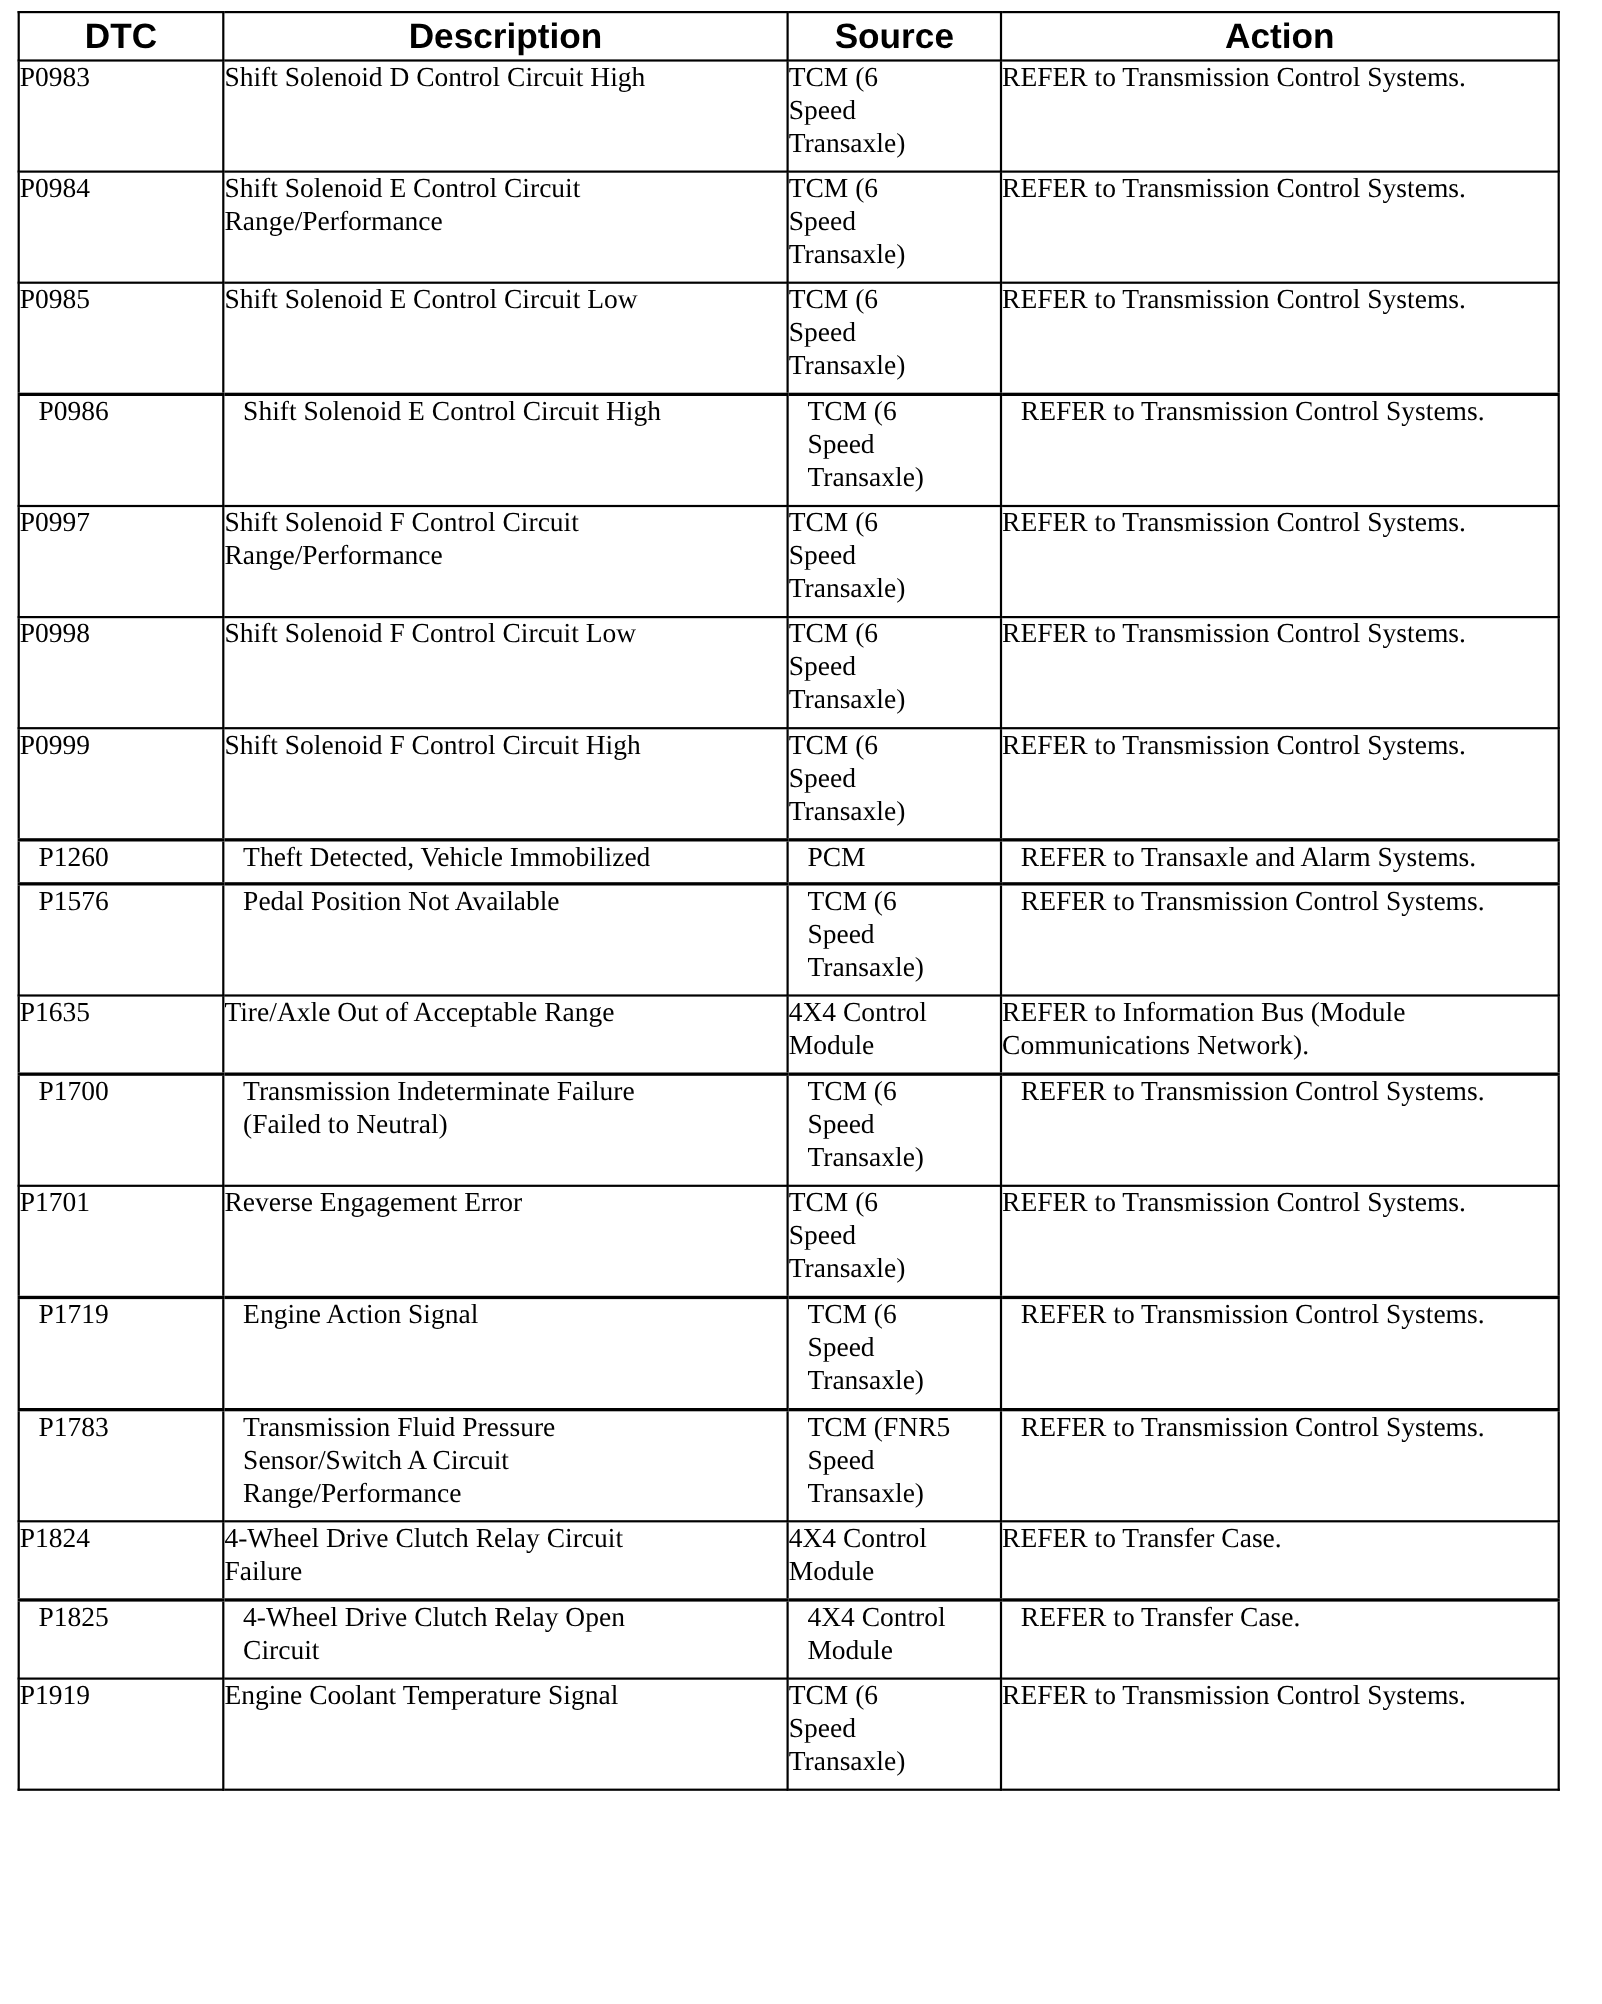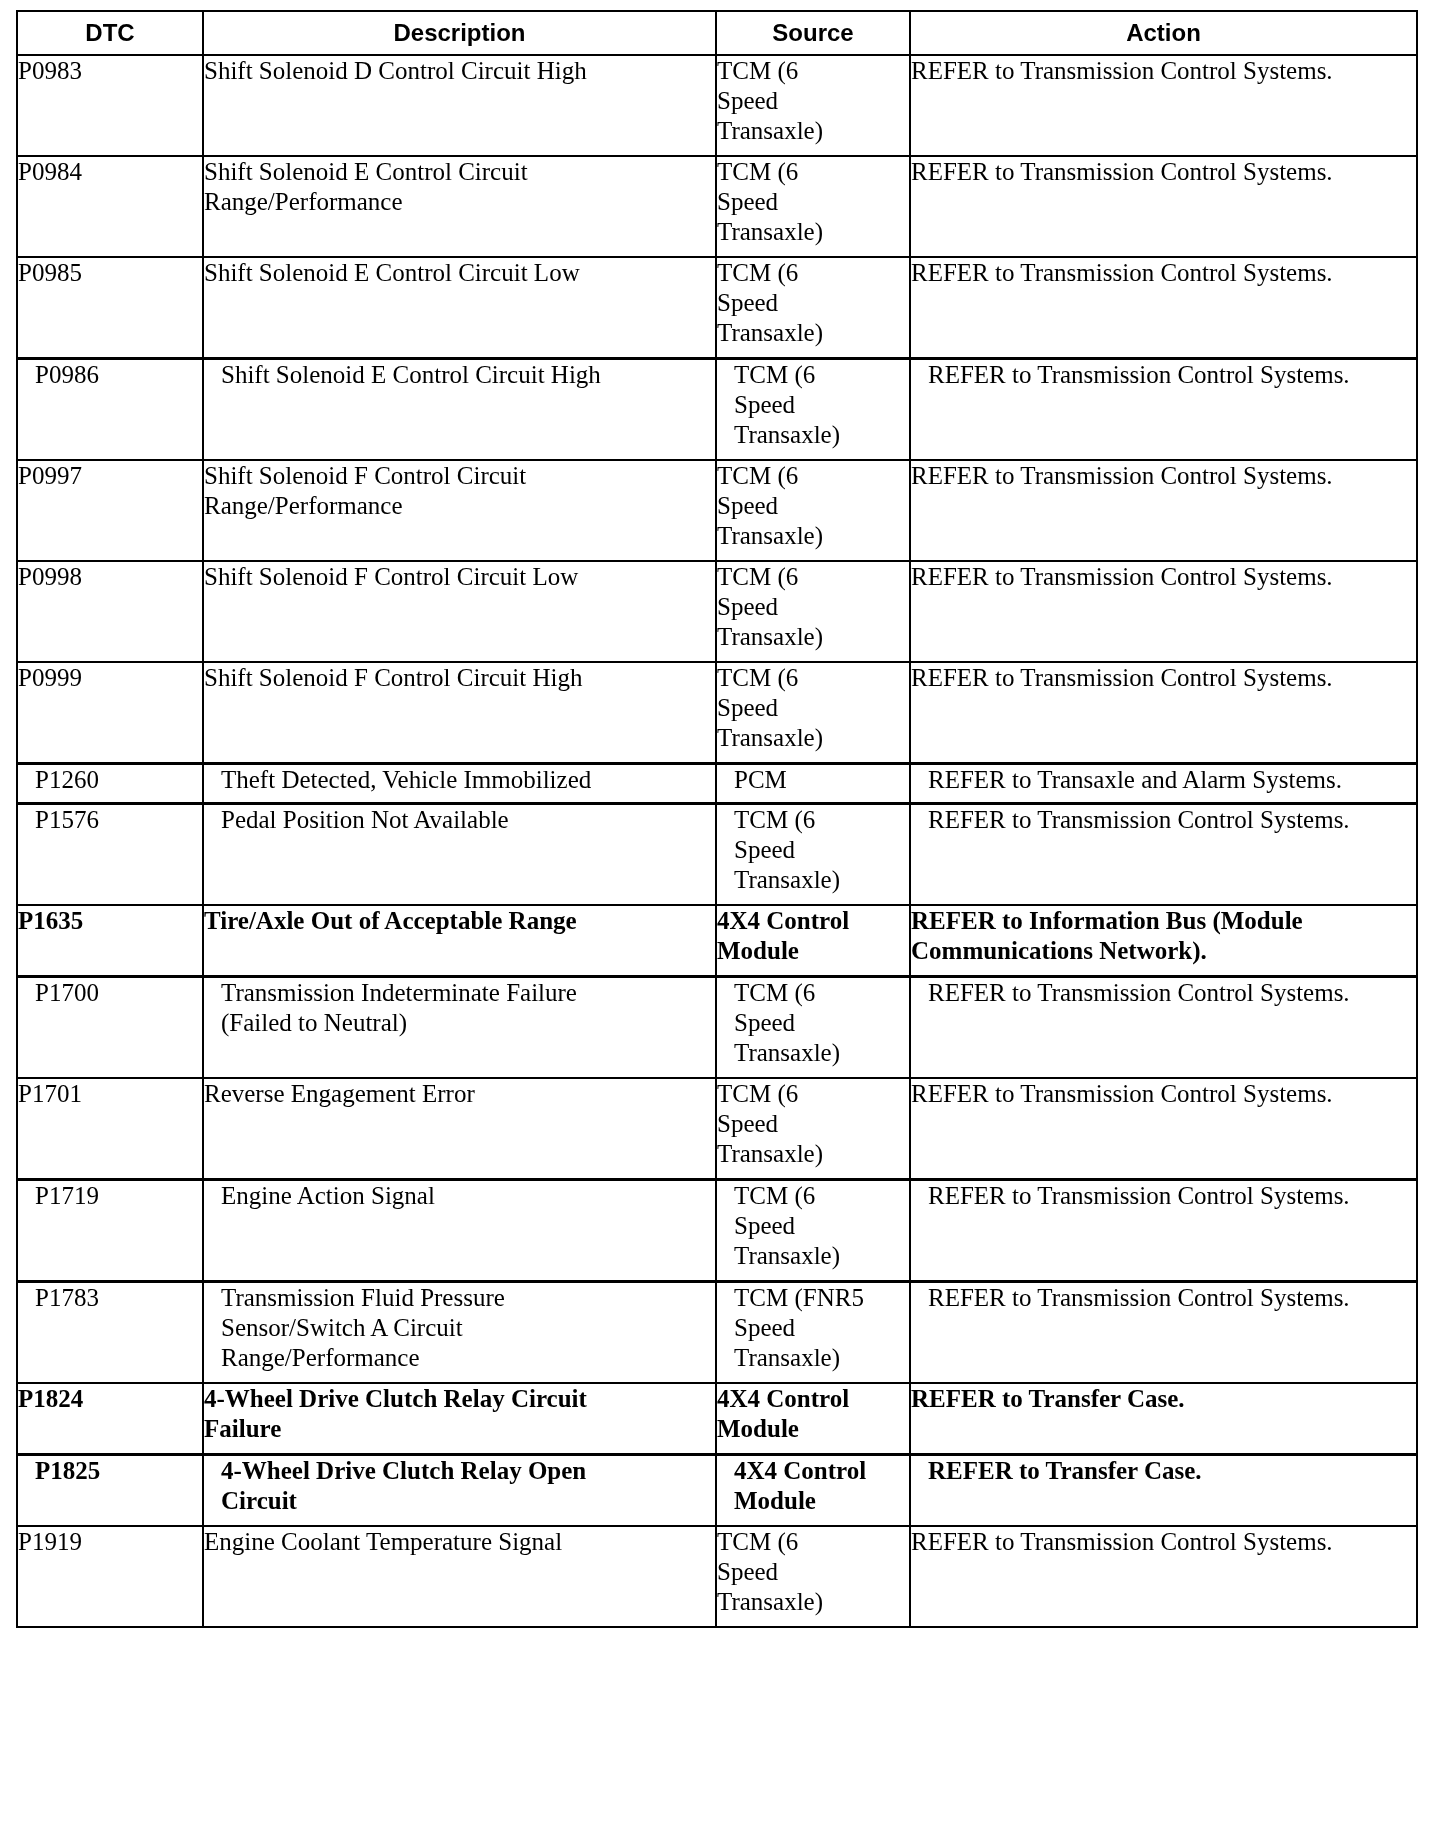--- a/index.html
+++ b/index.html
@@ -15,32 +15,32 @@
   }
   table.dtc th, table.dtc td {
     border: 2px solid #000;
     vertical-align: top;
     line-height: 30px;
     padding: 0;
   }
   table.dtc th {
     font-family: "Liberation Sans", "DejaVu Sans", sans-serif;
     font-weight: bold;
-    font-size: 24px;
+    font-size: 32px;
     text-align: center;
     height: 42px;
     vertical-align: middle;
   }
   td.c-dtc { text-align: left; padding-top: 5px; }
   td.c-desc { text-align: left; padding: 5px 8px 0 16px; }
   td.c-src { padding: 5px 4px 0 4px; }
   td.c-act { text-align: left; padding: 5px 6px 0 14px; }
   tr.h3 td { height: 99px; }
   tr.h1 td { height: 37px; }
-  tr.h2 td { height: 69px; font-weight: bold; }
+  tr.h2 td { height: 69px; }
   tr.thick td { border-top-width: 3px; padding-left: 17px; }
   .cell-text { white-space: pre-line; }
 </style>
 </head>
 <body>
 
 <table class="dtc">
   <colgroup>
     <col style="width:186px">
     <col style="width:513px">

